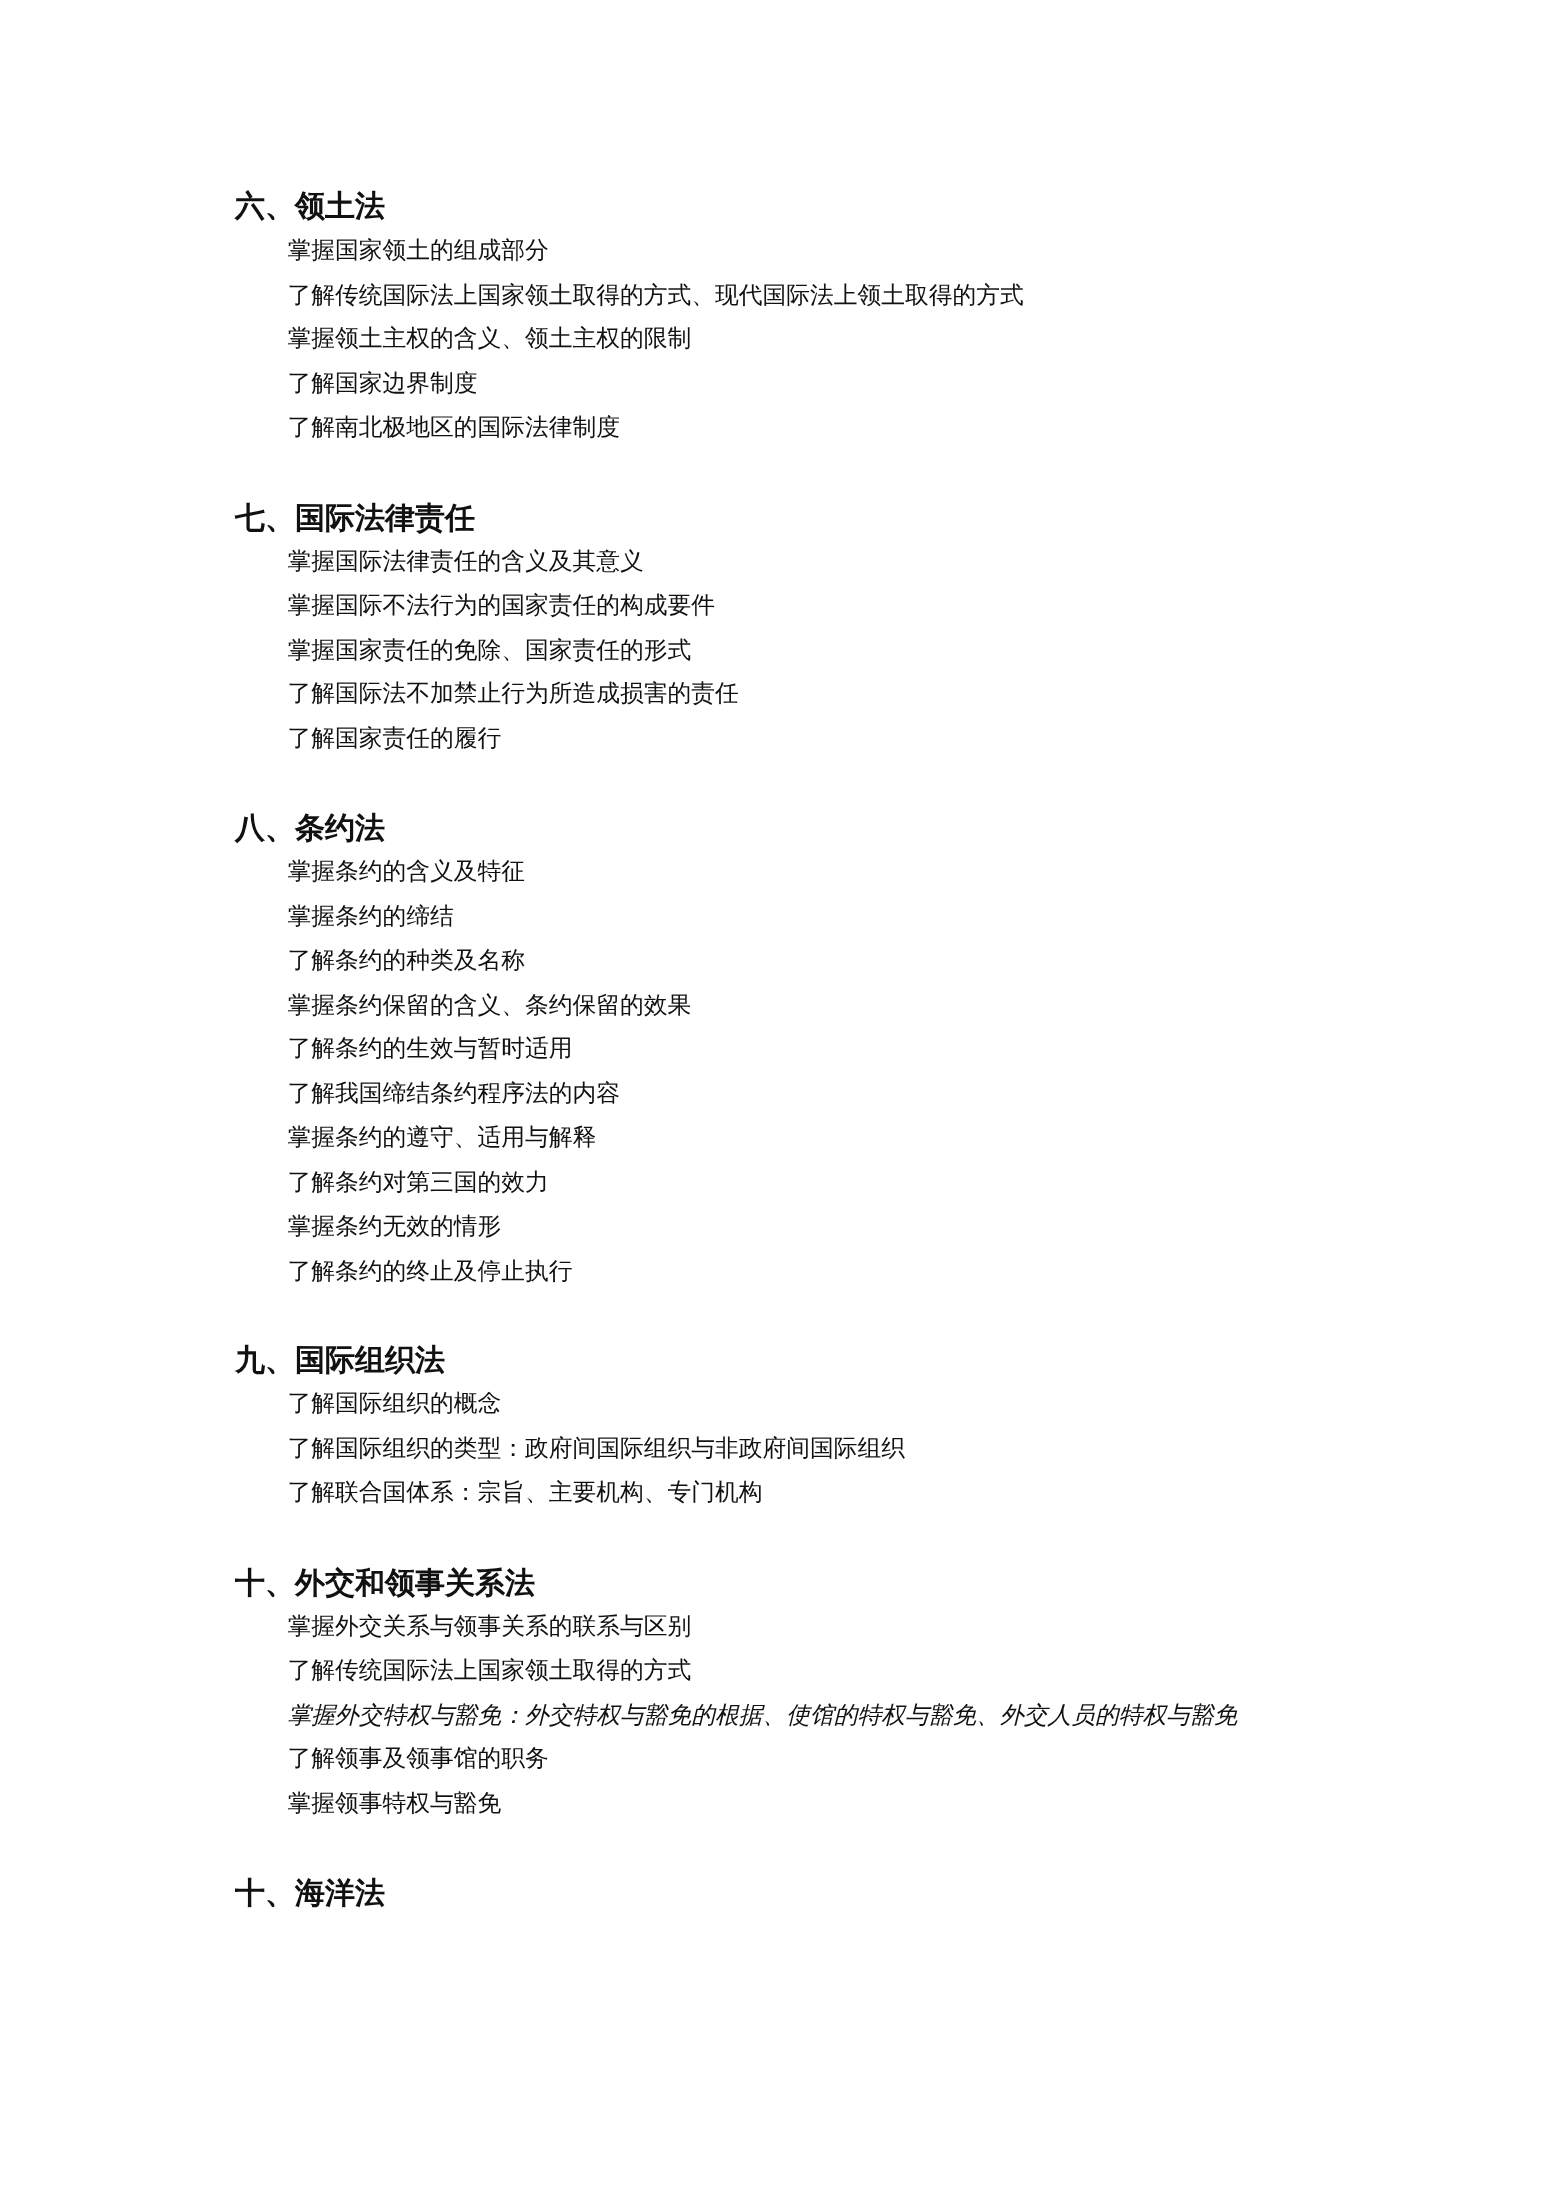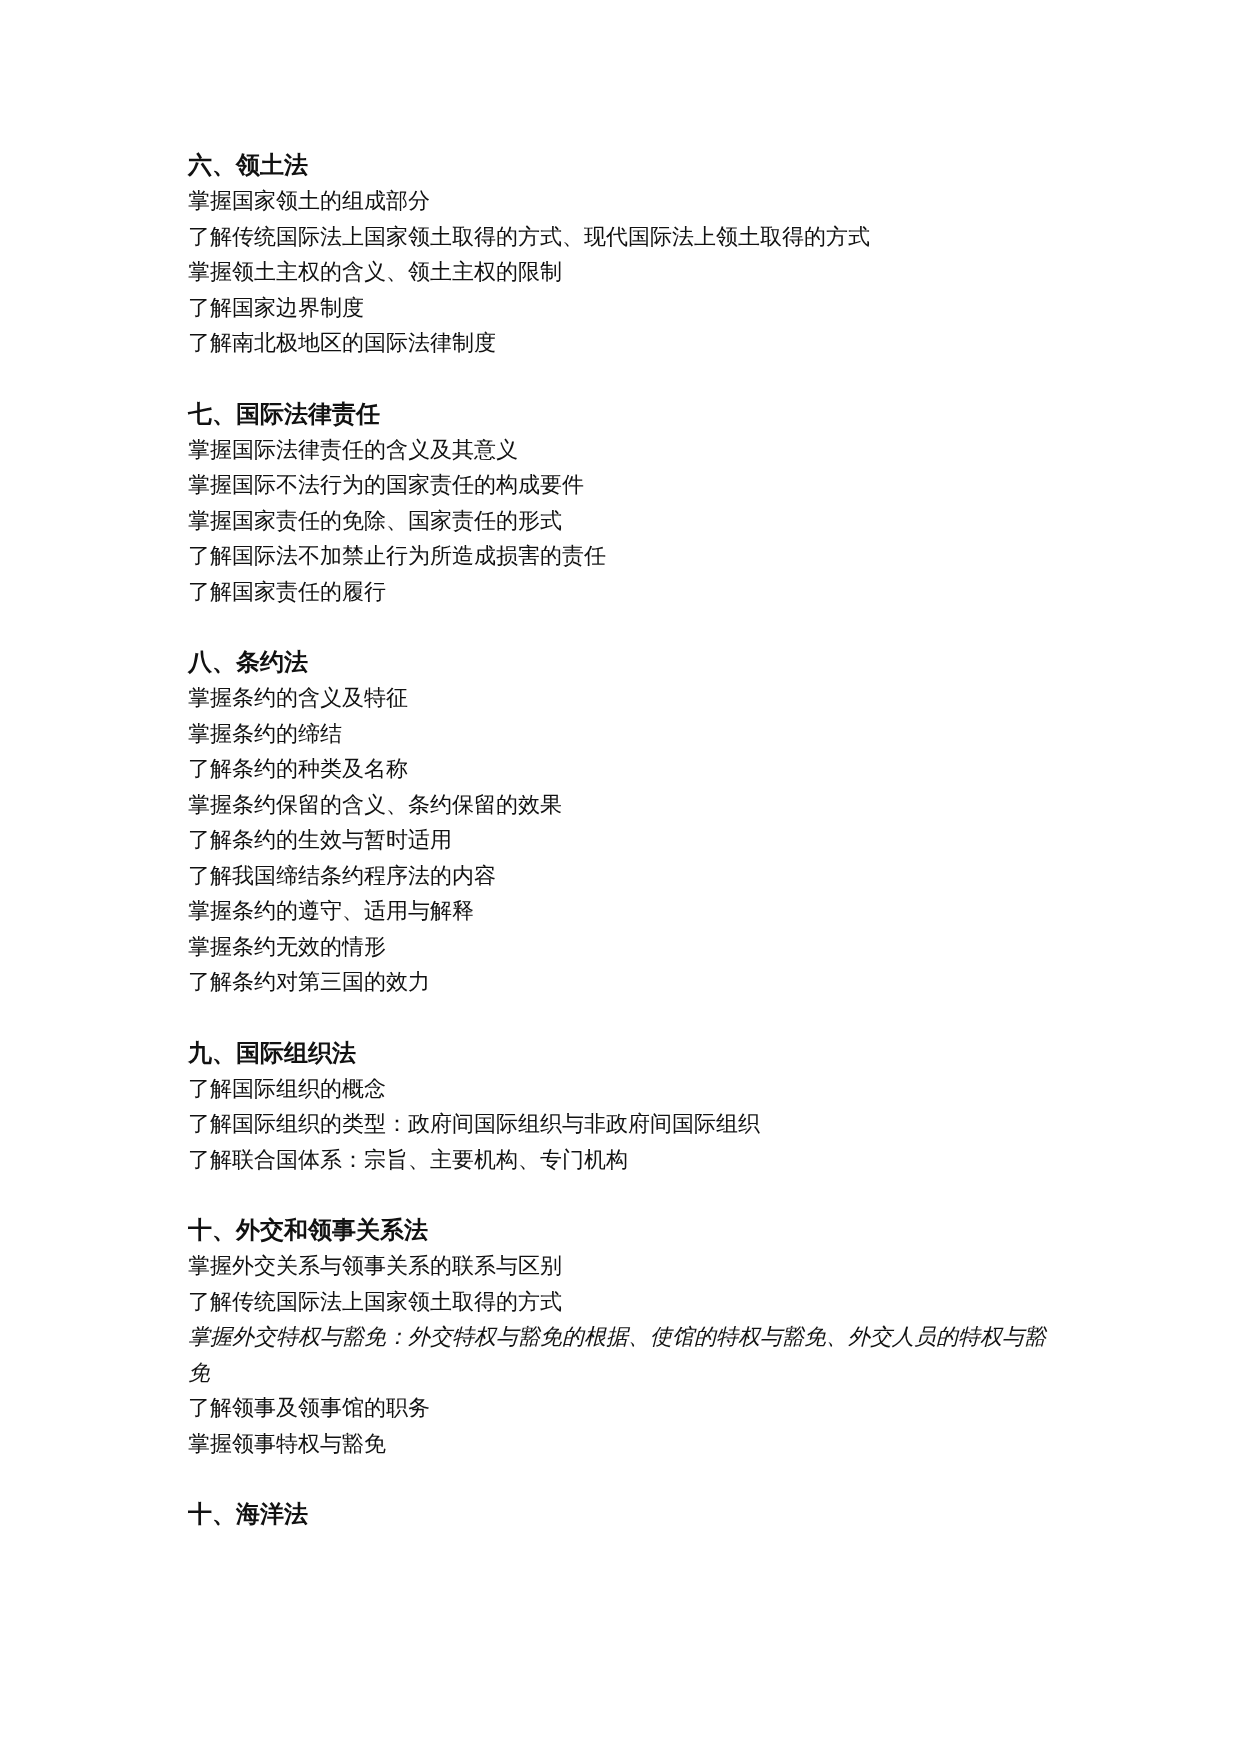--- a/index.html
+++ b/index.html
@@ -2,21 +2,21 @@
 <html><head>
 <meta charset="utf-8">
 <style>
   html, body { margin:0; padding:0; background:#ffffff; }
   body { width:1240px; height:1754px; position:relative; overflow:hidden;
          font-family:"DejaVu Serif","Liberation Serif",serif; color:#111; }
   .page { position:absolute; left:188px; top:148px; width:900px; }
   .section { margin-bottom:36px; }
   .heading { font-family:"DejaVu Sans","Liberation Sans",sans-serif; font-weight:bold;
              font-size:24px; line-height:35px; height:35px; white-space:nowrap; }
-  .line { font-size:22px; line-height:35.5px; white-space:normal; }
+  .line { font-size:19px; line-height:35.5px; white-space:normal;margin-left:42px; }
 </style>
 </head>
 <body>
 
 <div class="page">
 
   <div class="section">
     <div class="heading">六、领土法</div>
     <div class="line">掌握国家领土的组成部分</div>
     <div class="line">了解传统国际法上国家领土取得的方式、现代国际法上领土取得的方式</div>
@@ -36,22 +36,23 @@
 
   <div class="section">
     <div class="heading">八、条约法</div>
     <div class="line">掌握条约的含义及特征</div>
     <div class="line">掌握条约的缔结</div>
     <div class="line">了解条约的种类及名称</div>
     <div class="line">掌握条约保留的含义、条约保留的效果</div>
     <div class="line">了解条约的生效与暂时适用</div>
     <div class="line">了解我国缔结条约程序法的内容</div>
     <div class="line">掌握条约的遵守、适用与解释</div>
+    <div class="line">了解条约对第三国的效力</div>
     <div class="line">掌握条约无效的情形</div>
-    <div class="line">了解条约对第三国的效力</div>
+    <div class="line">了解条约的终止及停止执行</div>
   </div>
 
   <div class="section">
     <div class="heading">九、国际组织法</div>
     <div class="line">了解国际组织的概念</div>
     <div class="line">了解国际组织的类型：政府间国际组织与非政府间国际组织</div>
     <div class="line">了解联合国体系：宗旨、主要机构、专门机构</div>
   </div>
 
   <div class="section">

